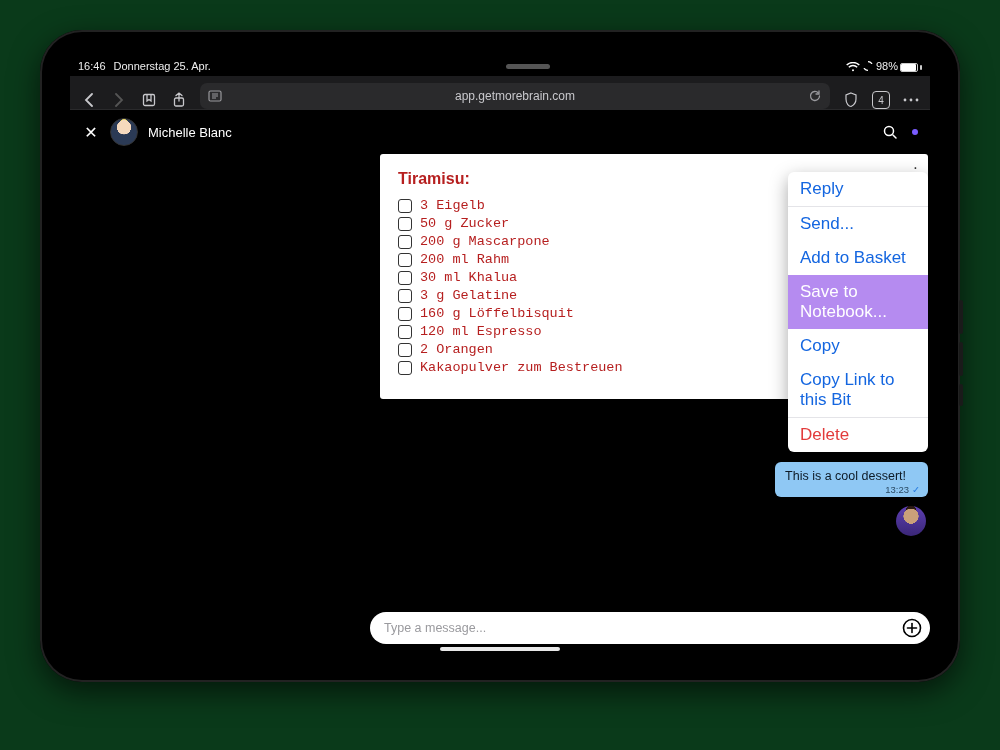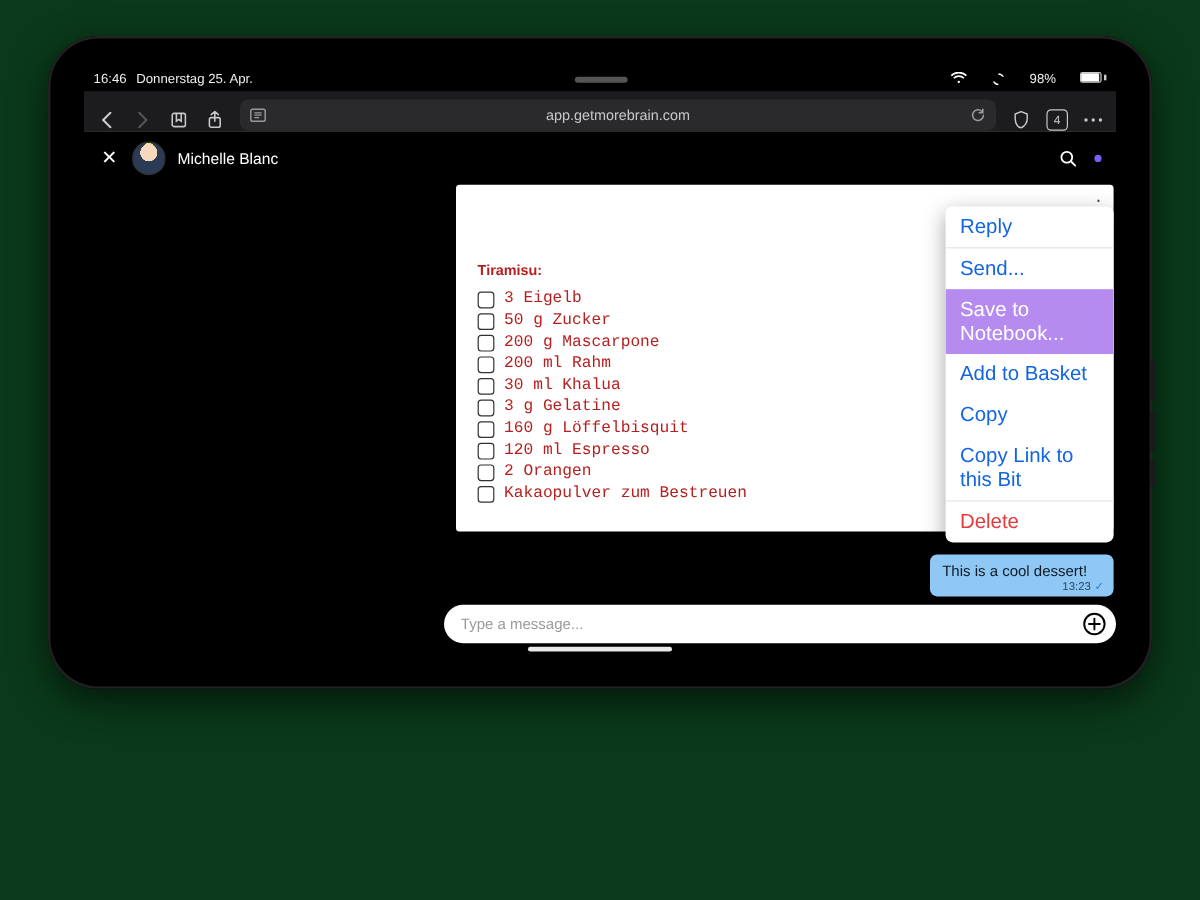--- a/index.html
+++ b/index.html
@@ -1,21 +1,21 @@
 <!DOCTYPE html>
 <html><head>
 <meta charset="utf-8">
 <style>
   * { box-sizing: border-box; margin: 0; padding: 0; }
   html, body { width: 1000px; height: 750px; background: #0a3a1a; font-family: -apple-system, BlinkMacSystemFont, "Segoe UI", Helvetica, Arial, sans-serif; overflow: hidden; }
 
   .tablet-frame {
     position: absolute;
     left: 40px; top: 30px;
-    width: 920px; height: 544px;
+    width: 920px; height: 652px;
     background: #000;
     border-radius: 42px;
     box-shadow: 0 10px 30px rgba(0,0,0,0.6), inset 0 0 0 2px #222;
     padding: 26px 30px 28px 30px;
   }
   .screen {
     width: 100%; height: 100%;
     background: #000;
     border-radius: 6px;
     position: relative;
@@ -23,21 +23,21 @@
     color: #fff;
     font-size: 12px;
   }
 
   
   .status-bar {
     display: flex; justify-content: space-between; align-items: center;
     height: 20px; padding: 0 8px; font-size: 11px; color: #eee;
   }
   .status-left { display: flex; gap: 8px; align-items: center; }
-  .status-right { display: flex; gap: 20px; align-items: flex-start; }
+  .status-right { display: flex; gap: 2px; align-items: flex-end; }
   .pill { width: 44px; height: 5px; border-radius: 3px; background: #555; margin: 0 auto; }
   .status-center { flex: 1; display: flex; justify-content: center; }
   .battery { display: inline-flex; align-items: center; gap: 2px; }
   .battery-body { width: 18px; height: 9px; border: 1px solid #ccc; border-radius: 2px; position: relative; }
   .battery-body::after { content: ""; position: absolute; left: 0; top: 0; bottom: 0; width: 95%; background: #fff; border-radius: 1px; }
   .battery-tip { width: 2px; height: 5px; background: #ccc; border-radius: 1px; }
 
   
   .browser-bar {
     height: 34px;
@@ -79,21 +79,21 @@
   .card {
     position: absolute;
     left: 310px; top: 0;
     width: 548px;
     background: #fff;
     border-radius: 3px;
     color: #b61f1f;
     padding: 16px 18px 24px 18px;
     box-shadow: 0 1px 2px rgba(0,0,0,0.3);
   }
-  .card-title { font-weight: 700; font-size: 12px; margin-bottom: 10px; margin-top: 48px; }
+  .card-title { font-weight: 700; font-size: 16px; margin-bottom: 10px; }
   .ing-list { display: flex; flex-direction: column; gap: 3px; font-family: Liberation Mono, monospace; }
   .ing-row { display: flex; align-items: center; gap: 8px; font-size: 13.5px; }
   .chk { width: 14px; height: 14px; border: 1.6px solid #333; border-radius: 3px; flex: 0 0 auto; }
   .card-menu-trigger {
     position: absolute; right: 10px; top: 6px;
     color: #333; font-size: 16px; line-height: 1;
   }
   .card-time {
     position: absolute; right: 10px; bottom: 4px;
     font-size: 10px; color: #777; display: flex; gap: 4px; align-items: center;
@@ -335,22 +335,22 @@
         <div class="card-time">
           <span>13:23</span>
           <span class="check-mark">✓</span>
         </div>
       </div>
 
       <div class="ctx-menu">
         <div class="ctx-item">Reply</div>
         <div class="ctx-sep"></div>
         <div class="ctx-item">Send...</div>
+        <div class="ctx-item">Add to Basket</div>
         <div class="ctx-item sel">Save to Notebook...</div>
-        <div class="ctx-item">Add to Basket</div>
         <div class="ctx-item">Copy</div>
         <div class="ctx-item">Copy Link to this Bit</div>
         <div class="ctx-sep"></div>
         <div class="ctx-item del">Delete</div>
       </div>
 
       <div class="bubble">
         <span>This is a cool dessert!</span>
         <div class="bubble-time">
           <span>13:23</span>

